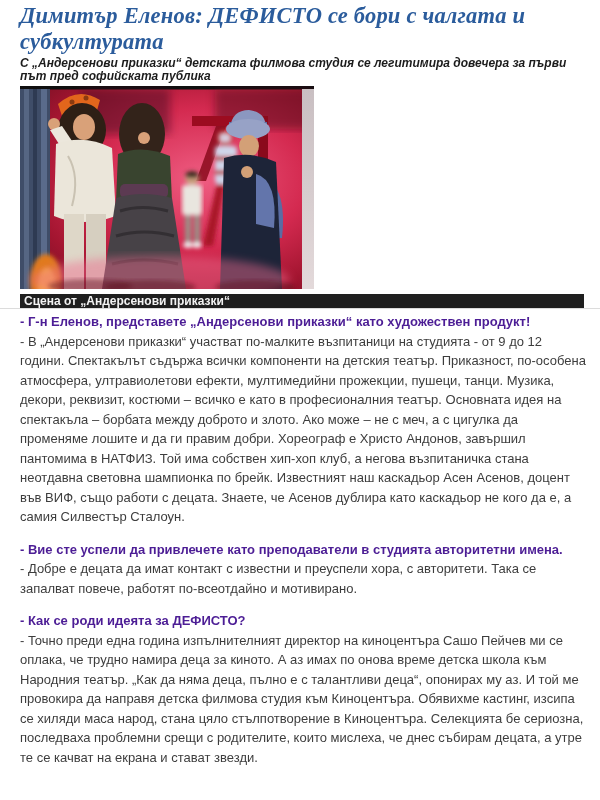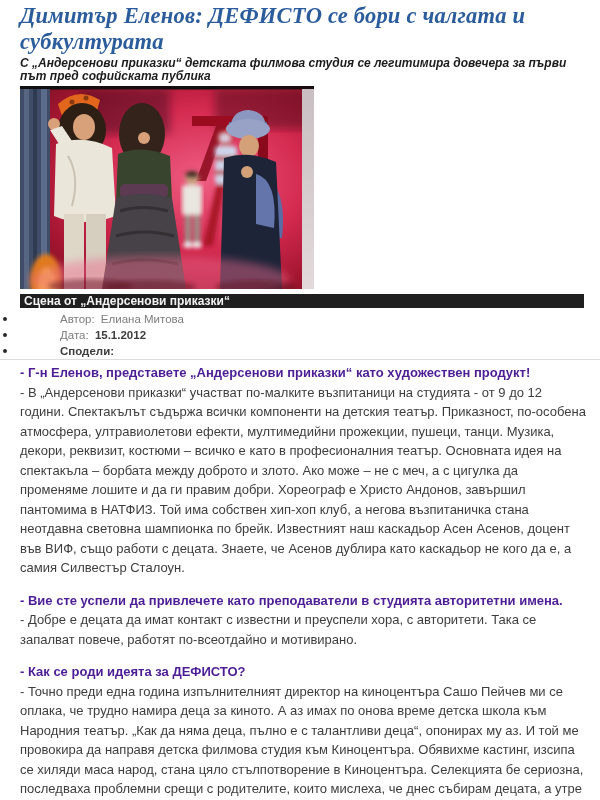--- a/index.html
+++ b/index.html
@@ -157,36 +157,20 @@
         <ellipse cx="140" cy="194" rx="130" ry="24" fill="#f06a8e" opacity="0.45" filter="url(#soft4)"></ellipse>
         <ellipse cx="70" cy="200" rx="42" ry="7" fill="#5c0c1c" opacity="0.45" filter="url(#soft)"></ellipse>
         <ellipse cx="130" cy="201" rx="46" ry="7" fill="#5c0c1c" opacity="0.45" filter="url(#soft)"></ellipse>
         <ellipse cx="235" cy="201" rx="40" ry="7" fill="#5c0c1c" opacity="0.45" filter="url(#soft)"></ellipse>
       </g>
     </svg>
   </figure>
 
   <div class="caption">Сцена от „Андерсенови приказки“</div>
 
-  <ul class="meta">
-    <li>
-      <span class="dot"></span>
-      <span class="lbl">Автор:</span>
-      <span>Елиана Митова</span>
-    </li>
-    <li>
-      <span class="dot"></span>
-      <span class="lbl">Дата:</span>
-      <span class="strong">15.1.2012</span>
-    </li>
-    <li>
-      <span class="dot"></span>
-      <span class="strong">Сподели:</span>
-    </li>
-  </ul>
 
   <hr class="sep">
 
   <div class="article">
     <p class="q first">- Г-н Еленов, представете „Андерсенови приказки“ като художествен продукт!</p>
     <p class="a">- В „Андерсенови приказки“ участват по-малките възпитаници на студията - от 9 до 12 години. Спектакълът съдържа всички компоненти на детския театър. Приказност, по-особена атмосфера, ултравиолетови ефекти, мултимедийни прожекции, пушеци, танци. Музика, декори, реквизит, костюми – всичко е като в професионалния театър. Основната идея на спектакъла – борбата между доброто и злото. Ако може – не с меч, а с цигулка да променяме лошите и да ги правим добри. Хореограф е Христо Андонов, завършил пантомима в НАТФИЗ. Той има собствен хип-хоп клуб, а негова възпитаничка стана неотдавна световна шампионка по брейк. Известният наш каскадьор Асен Асенов, доцент във ВИФ, също работи с децата. Знаете, че Асенов дублира като каскадьор не кого да е, а самия Силвестър Сталоун.</p>
 
     <p class="q">- Вие сте успели да привлечете като преподаватели в студията авторитетни имена.</p>
     <p class="a">- Добре е децата да имат контакт с известни и преуспели хора, с авторитети. Така се запалват повече, работят по-всеотдайно и мотивирано.</p>
 

